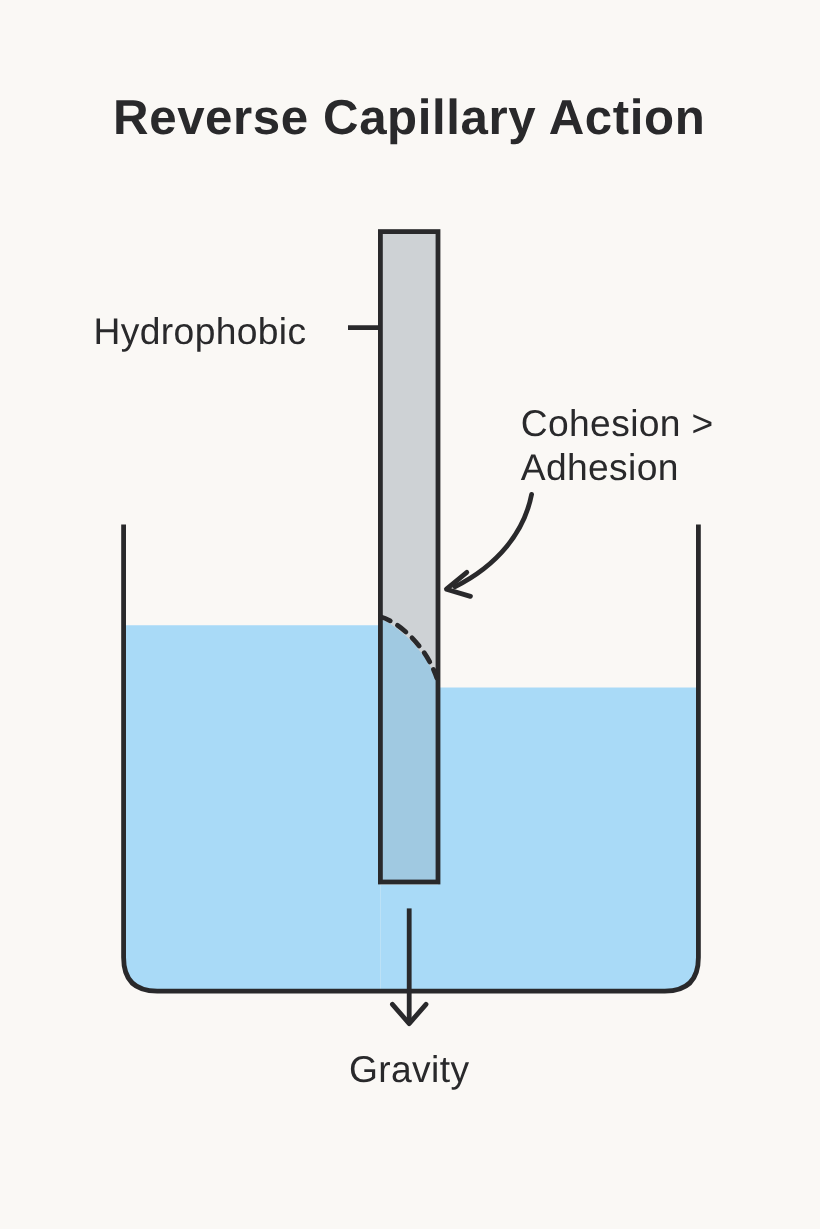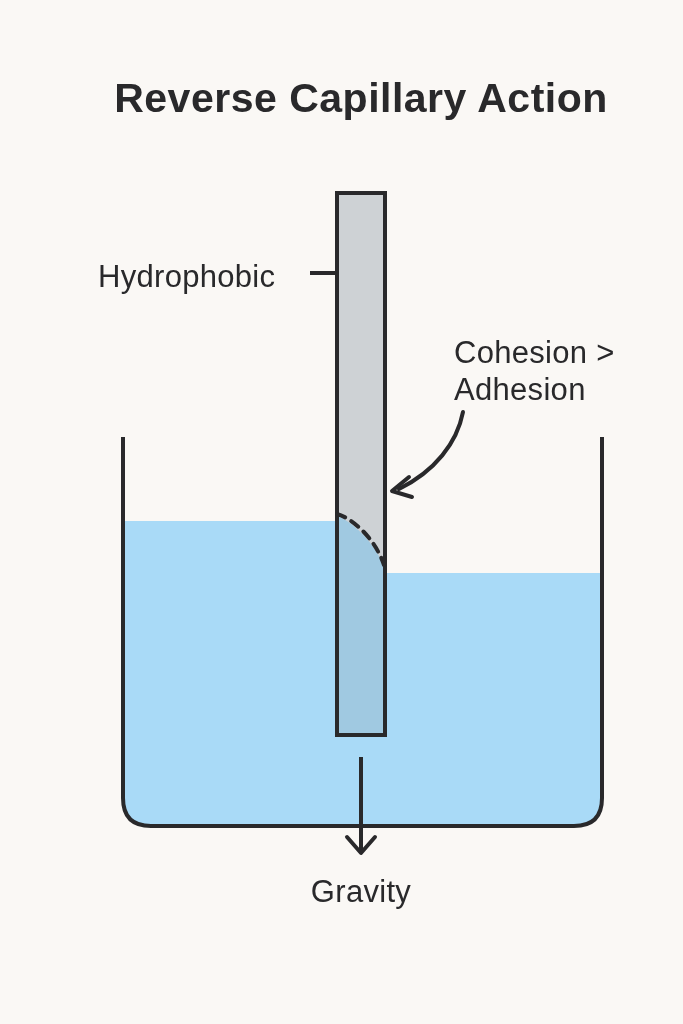--- a/index.html
+++ b/index.html
@@ -6,21 +6,20 @@
     margin: 0;
     padding: 0;
     background: #faf8f5;
   }
   .stage {
     position: relative;
     width: 662px;
     height: 1024px;
     overflow: hidden;
     font-family: "Liberation Sans", sans-serif;
-    padding-left: 20px;
   }
   svg { display: block; }
   .title-text {
     font-family: "Liberation Sans", sans-serif;
     font-size: 41px;
     font-weight: 700;
     letter-spacing: 0.5px;
   }
   .label-text {
     font-family: "Liberation Sans", sans-serif;

